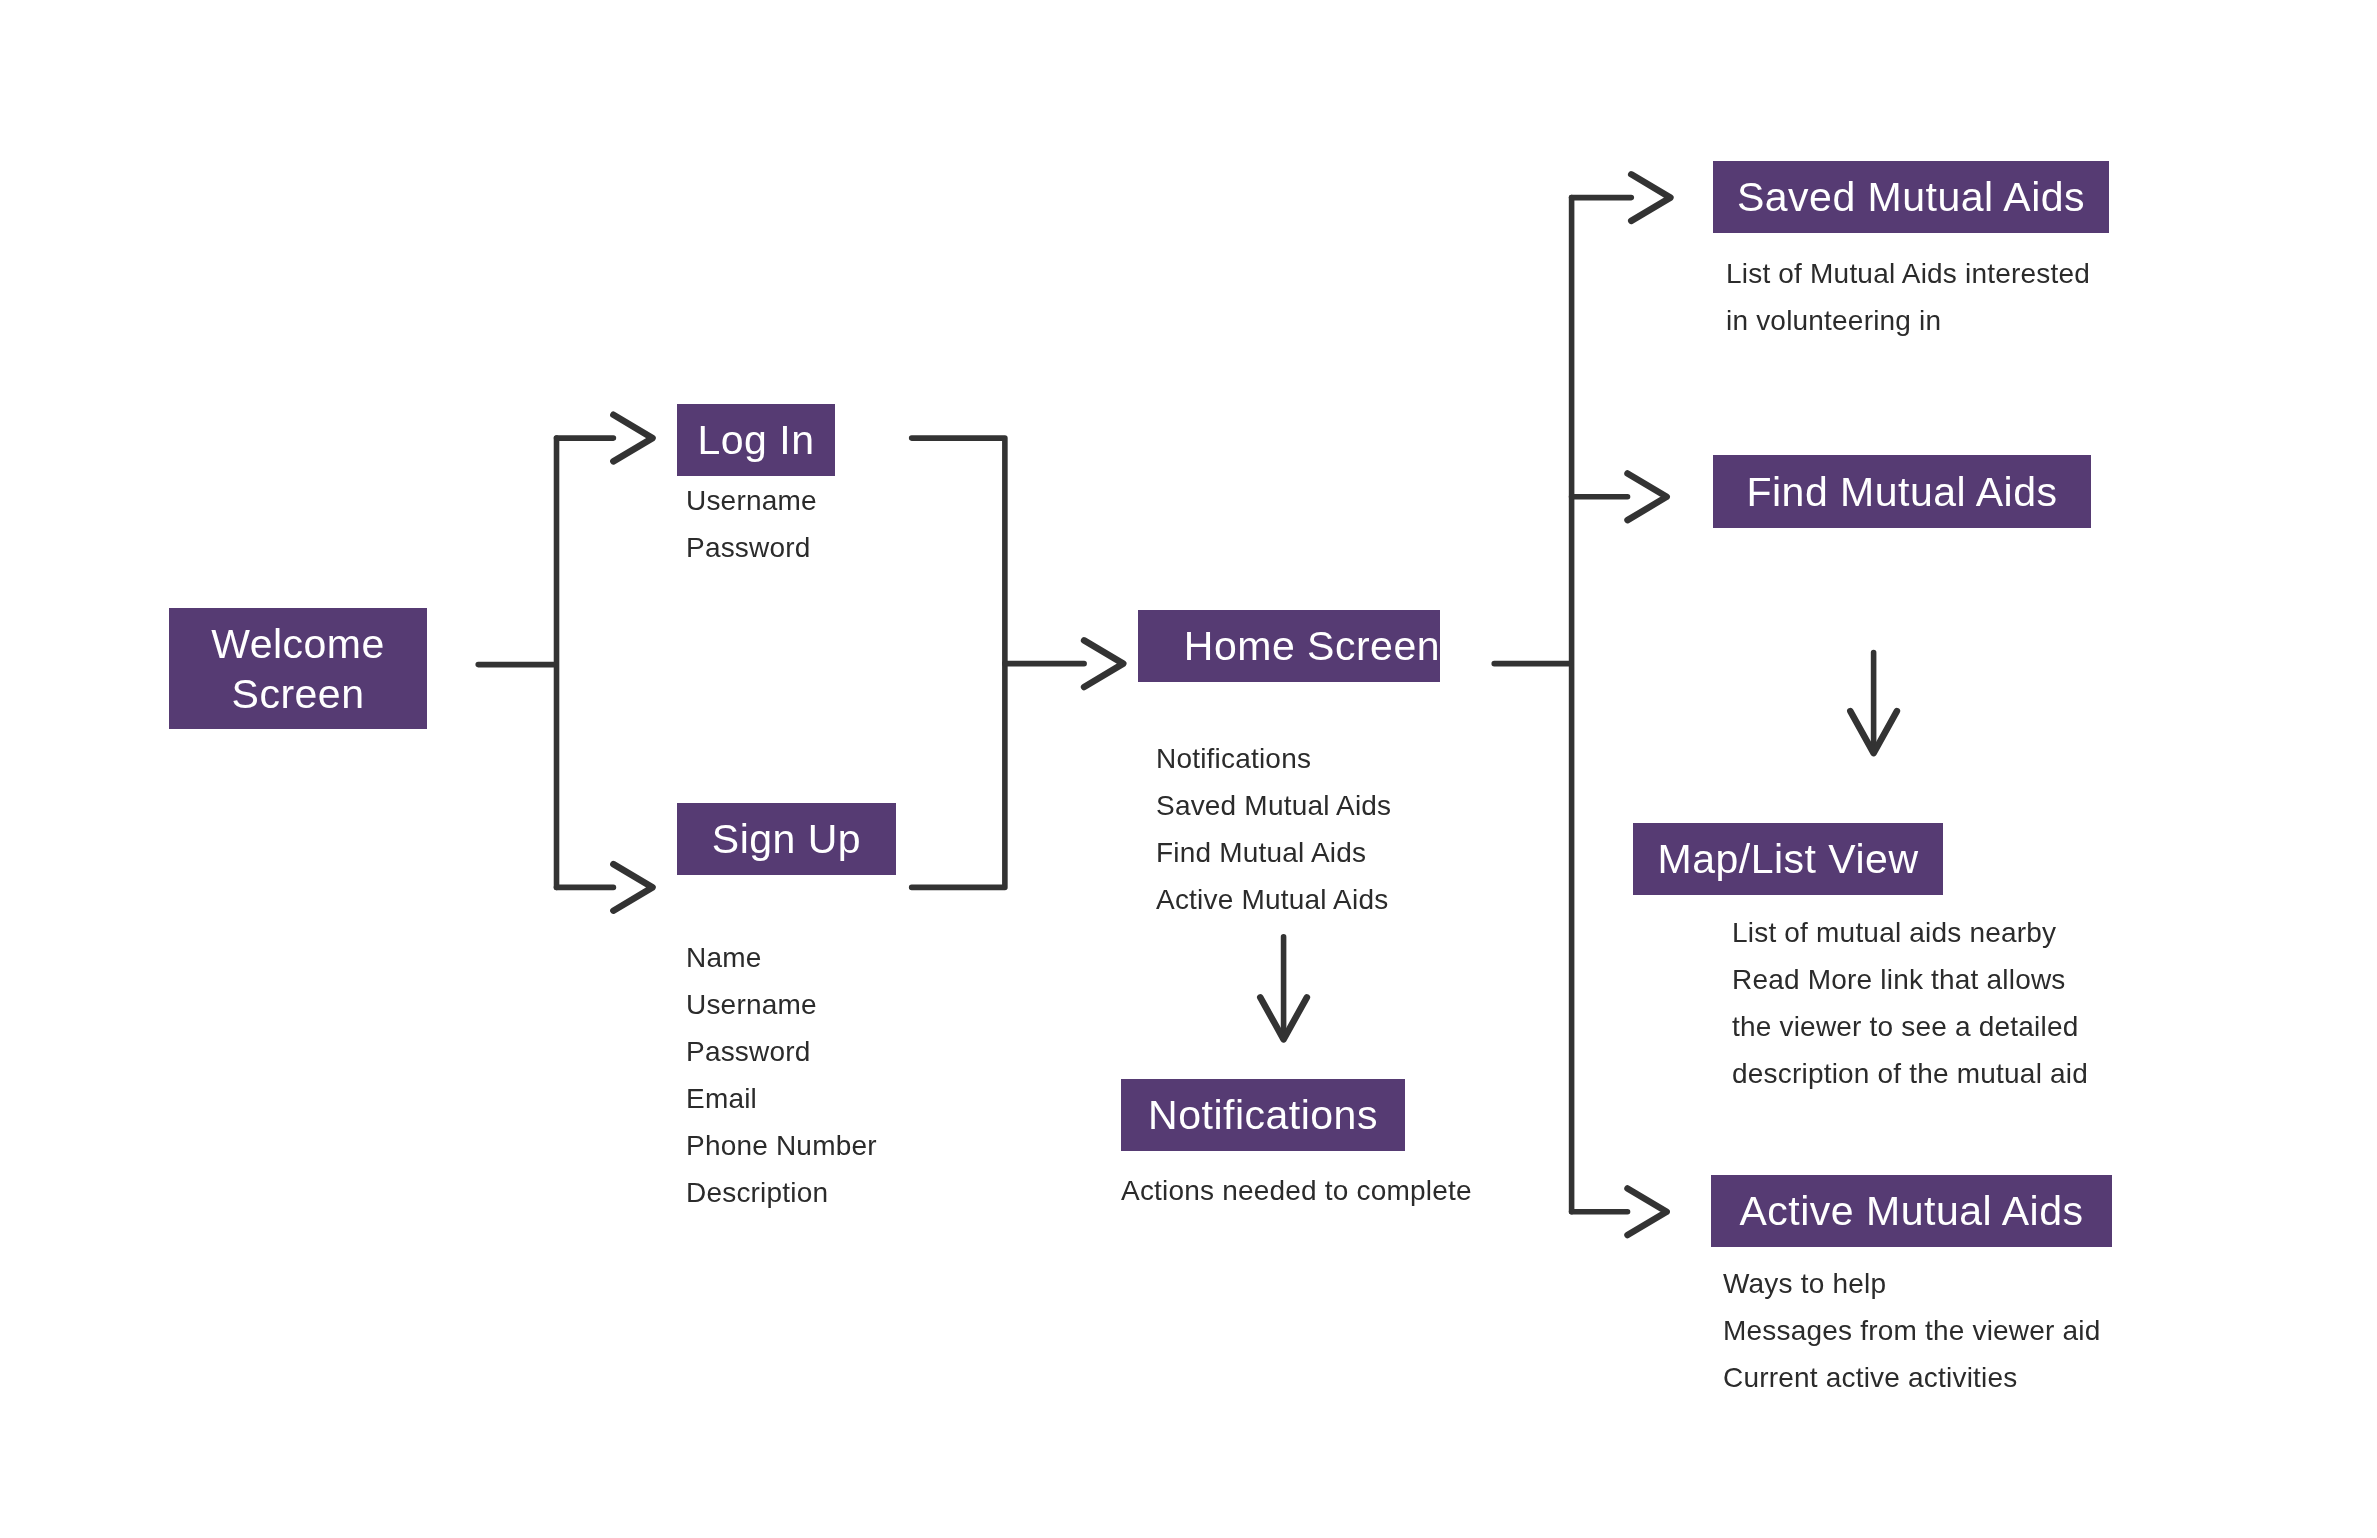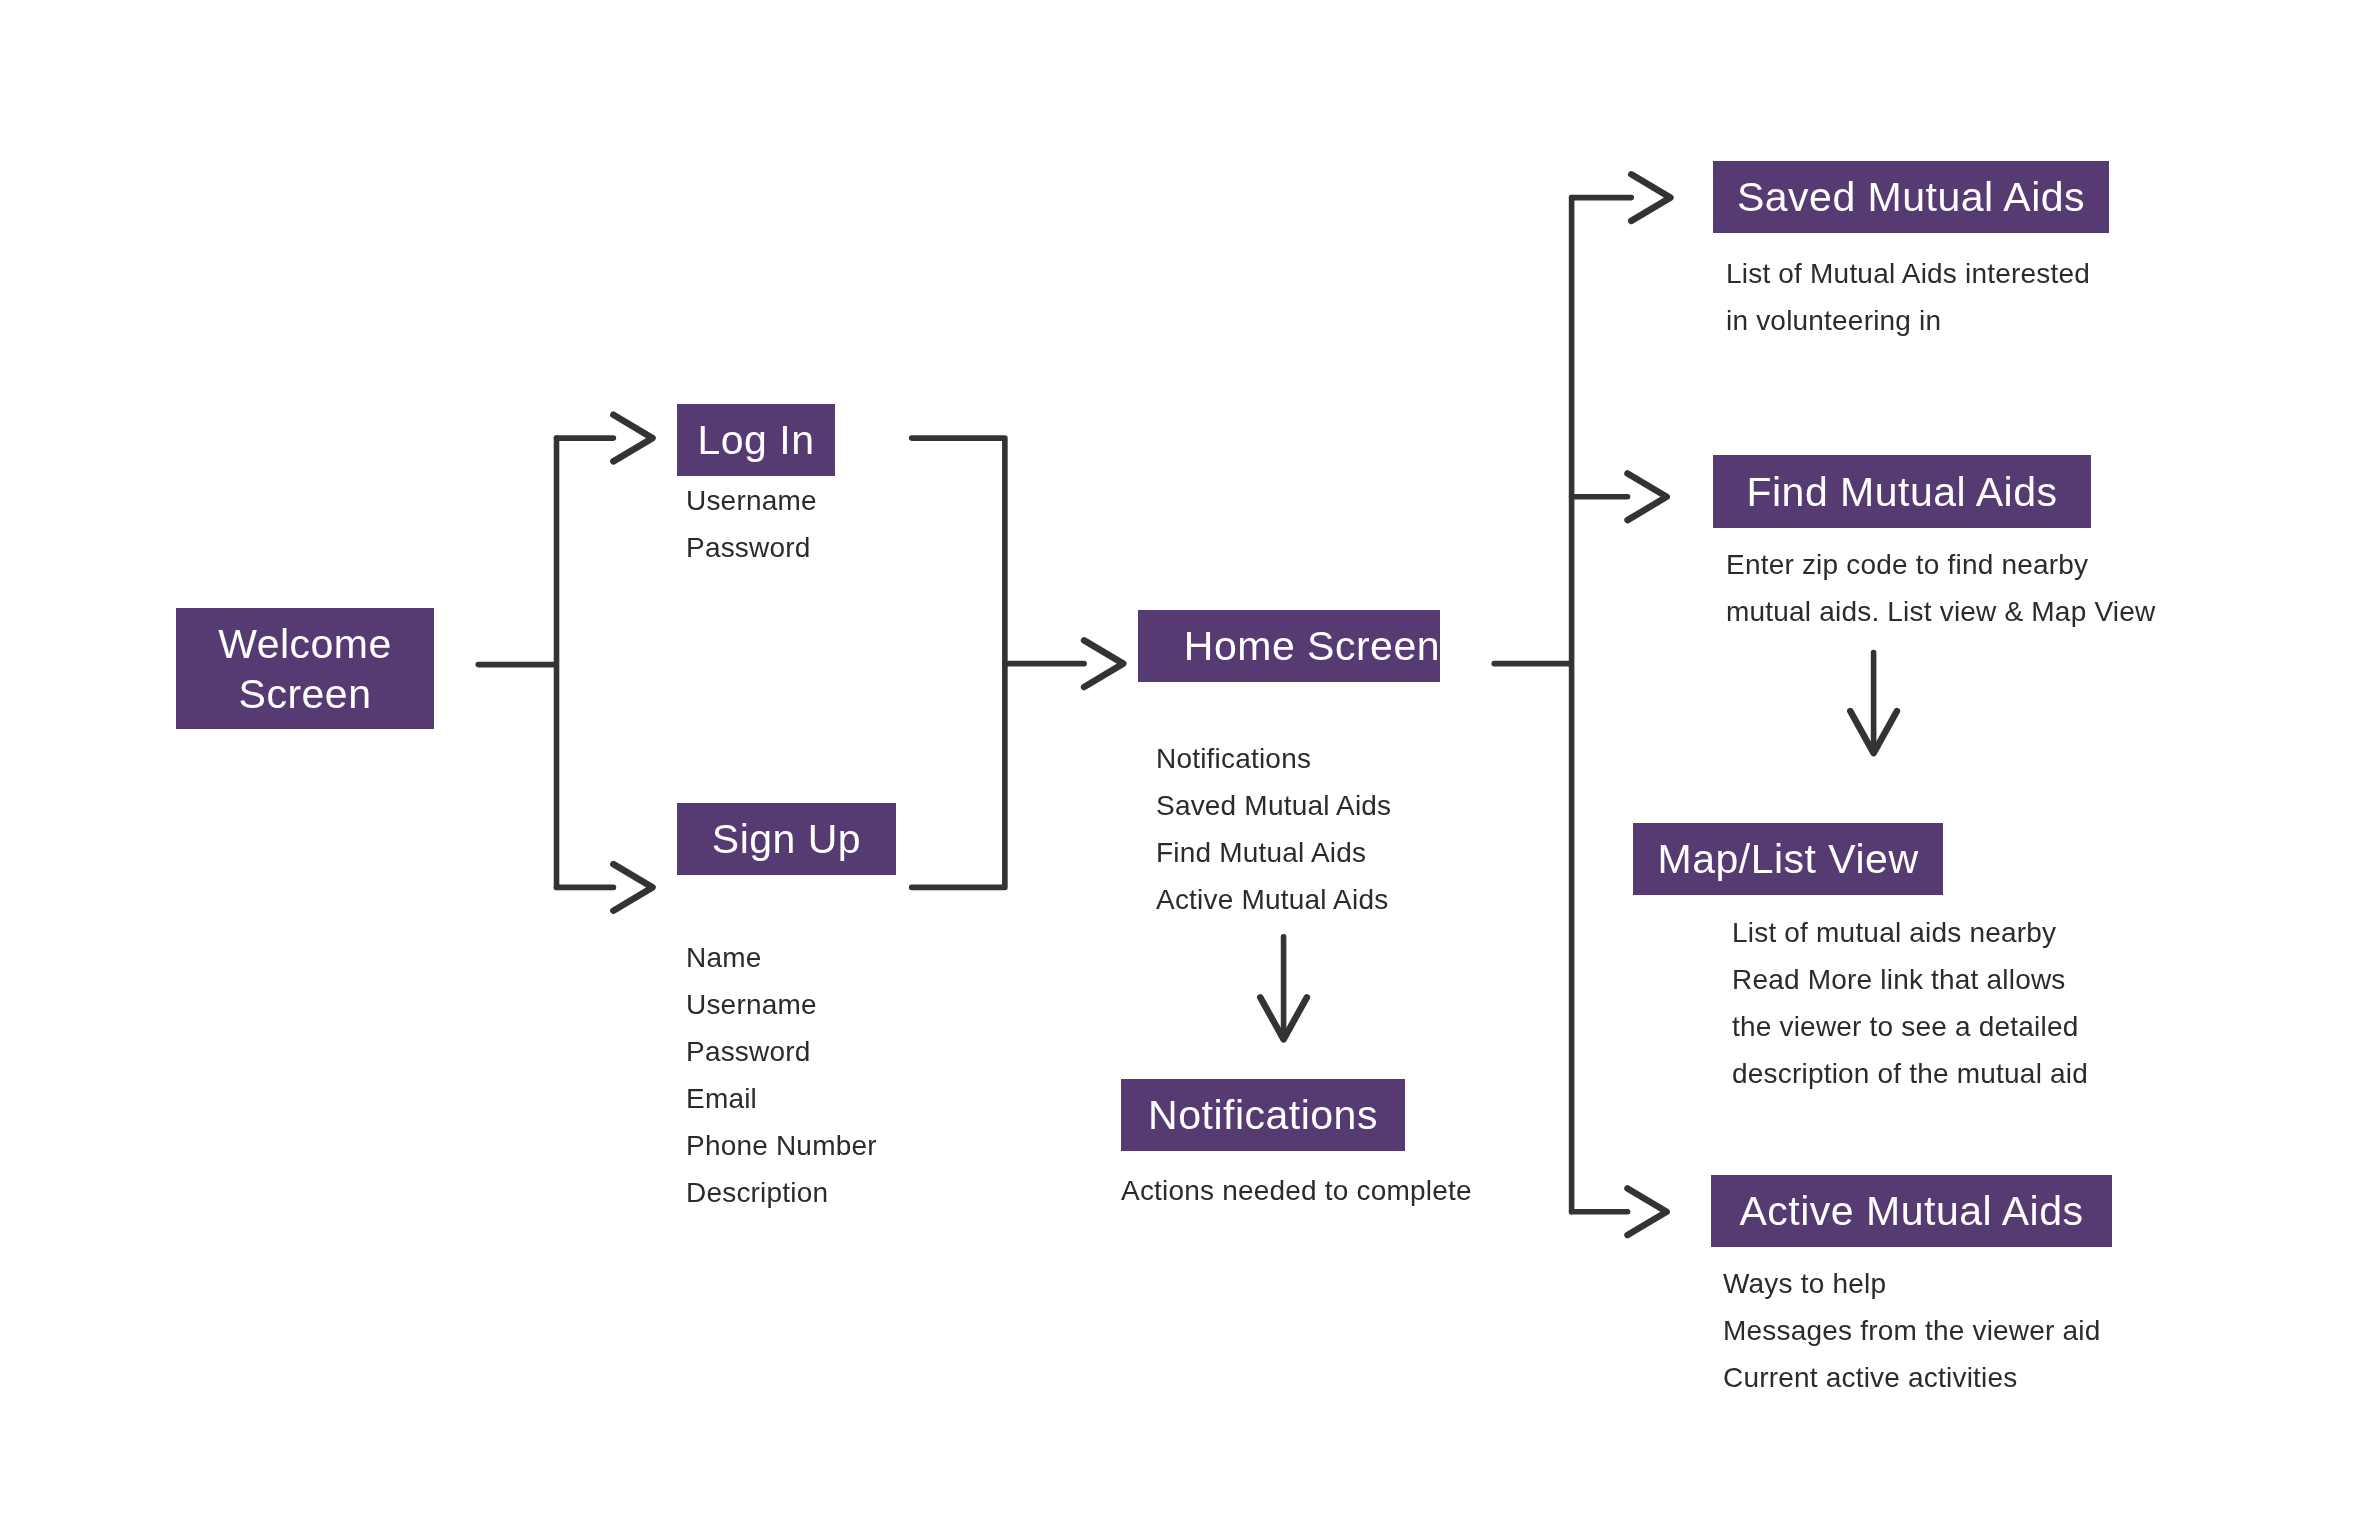--- a/index.html
+++ b/index.html
@@ -60,21 +60,21 @@
     <path d="M1686 1300 H1746"></path>
     <polyline points="1746,1275 1788,1300 1746,1325"></polyline>
 
     <path d="M1377 1005 V1112"></path>
     <polyline points="1352,1070 1377,1115 1402,1070"></polyline>
 
     <path d="M2010 700 V805"></path>
     <polyline points="1985,763 2010,808 2035,763"></polyline>
   </svg>
 
-  <div class="box" style="left:176px;top:608px;width:258px;height:121px;padding:0 20px;text-align:center;">
+  <div class="box" style="left:169px;top:608px;width:258px;height:121px;padding:0 20px;text-align:center;">
     <span>Welcome Screen</span>
   </div>
 
   <div class="box" style="left:677px;top:404px;width:158px;height:72px;">
     <span>Log In</span>
   </div>
   <div class="desc" style="left:686px;top:477px;">Username
 Password</div>
 
   <div class="box" style="left:677px;top:803px;width:219px;height:72px;">
@@ -102,22 +102,20 @@
 
   <div class="box" style="left:1713px;top:161px;width:396px;height:72px;">
     <span>Saved Mutual Aids</span>
   </div>
   <div class="desc" style="left:1726px;top:250px;">List of Mutual Aids interested
 in volunteering in</div>
 
   <div class="box" style="left:1713px;top:455px;width:378px;height:73px;">
     <span>Find Mutual Aids</span>
   </div>
-  <div class="desc" style="left:1726px;top:541px;">Enter zip code to find nearby
-mutual aids. List view &amp; Map View</div>
 
   <div class="box" style="left:1633px;top:823px;width:310px;height:72px;">
     <span>Map/List View</span>
   </div>
   <div class="desc" style="left:1732px;top:909px;">List of mutual aids nearby
 Read More link that allows
 the viewer to see a detailed
 description of the mutual aid</div>
 
   <div class="box" style="left:1711px;top:1175px;width:401px;height:72px;">

